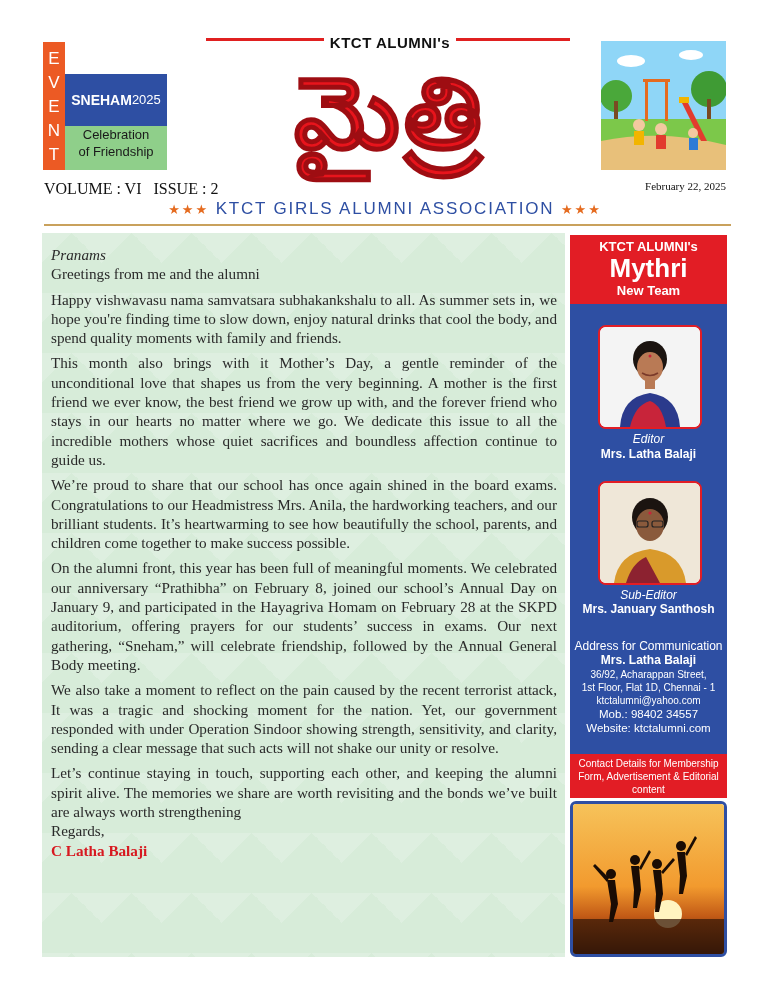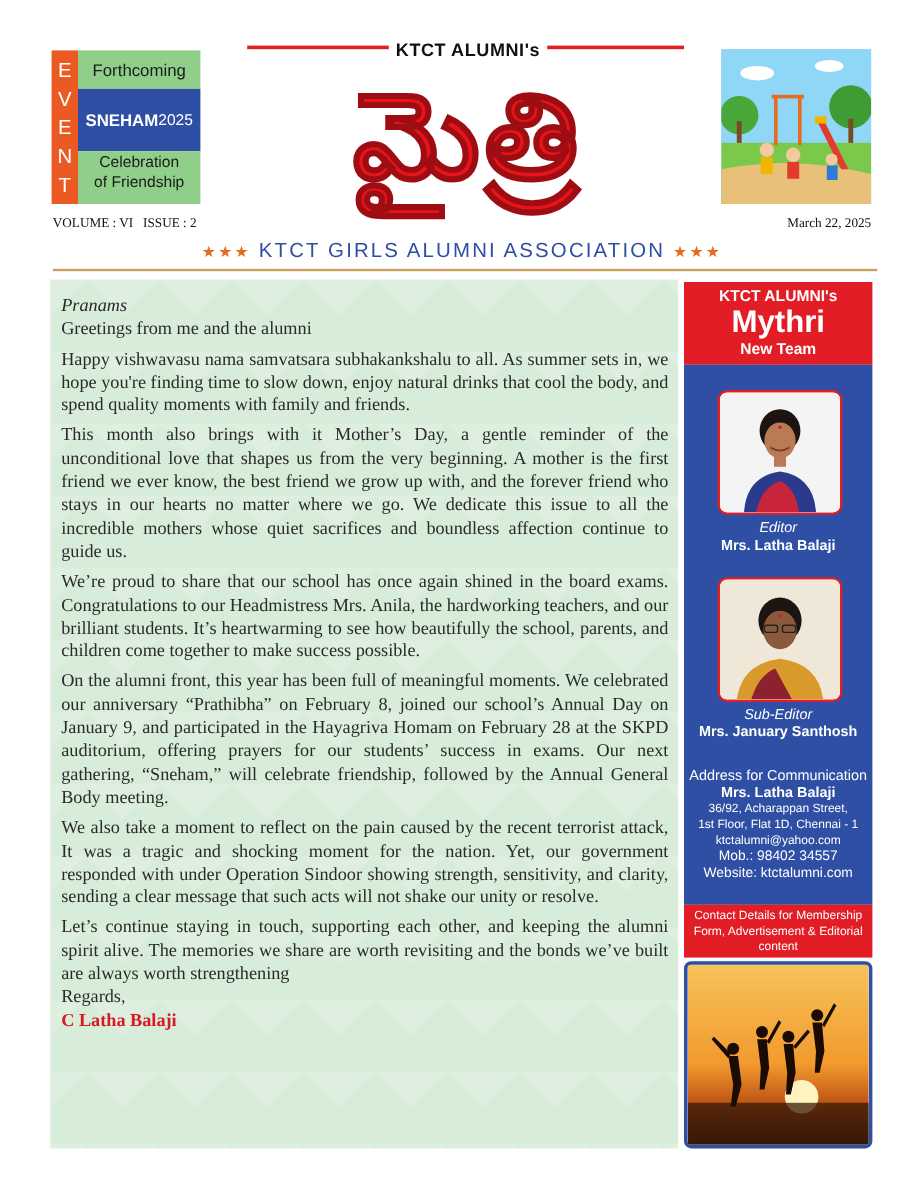--- a/index.html
+++ b/index.html
@@ -44,21 +44,21 @@
     font-family: "DejaVu Serif", serif; font-weight: bold; font-size: 100px; line-height: 118px;
     color: #e8141c; -webkit-text-stroke: 2px #9e0d12; letter-spacing: 4px;
   }
   .mast-tagline {
     position: absolute; left: 14px; top: 138px; width: 340px; height: 21px; background: #2e4fa3; color: #fff;
     font-family: "Liberation Sans", sans-serif; font-weight: bold; font-size: 15px; line-height: 21px; text-align: center; letter-spacing: 0.3px;
   }
   
   .park { position: absolute; left: 601px; top: 41px; width: 125px; height: 129px; overflow: hidden; background: #8fd3f5; }
   
-  .volume { position: absolute; left: 44px; top: 180px; font-size: 11px; color: #111; }
+  .volume { position: absolute; left: 44px; top: 180px; font-size: 16px; color: #111; }
   .date { position: absolute; right: 42px; top: 180px; font-size: 11px; color: #111; }
   .assoc {
     position: absolute; left: 44px; top: 199px; width: 682px; text-align: center;
     font-family: "Liberation Sans", sans-serif; font-size: 17px; color: #2e4fa3; letter-spacing: 1.8px;
   }
   .assoc .stars { color: #e56b1f; font-size: 13px; letter-spacing: 2px; }
   .gold-rule { position: absolute; left: 44px; top: 224px; width: 687px; height: 2px; background: #c9a15c; }
   
   .letter {
     position: absolute; left: 42px; top: 233px; width: 523px; height: 724px; box-sizing: border-box;
@@ -110,21 +110,20 @@
 <body>
 
 <div class="event-box">
   <div class="event-strip">
     <span>E</span>
     <span>V</span>
     <span>E</span>
     <span>N</span>
     <span>T</span>
   </div>
-  <div class="event-top">Forthcoming</div>
   <div class="event-mid">
     <div class="t1">SNEHAM</div>
     <div class="t2">2025</div>
   </div>
   <div class="event-bot">
     <div>Celebration</div>
     <div>of Friendship</div>
   </div>
 </div>
 
@@ -155,21 +154,21 @@
     <circle cx="60" cy="88" r="6" fill="#f3c9a0"></circle>
     <rect x="55" y="94" width="10" height="14" fill="#e23b2e"></rect>
     <circle cx="92" cy="92" r="5" fill="#f3c9a0"></circle>
     <rect x="88" y="97" width="9" height="12" fill="#2e7bd6"></rect>
   </svg>
 </div>
 
 <div class="volume">
   <span>VOLUME : VI</span>&nbsp;&nbsp;&nbsp;<span>ISSUE : 2</span>
 </div>
-<div class="date">March 22, 2025</div>
+<div class="date">February 22, 2025</div>
 
 <div class="assoc">
   <span class="stars">★★★</span>
   <span>KTCT GIRLS ALUMNI ASSOCIATION</span>
   <span class="stars">★★★</span>
 </div>
 <div class="gold-rule"></div>
 
 <div class="letter">
   <p class="salute">Pranams</p>

